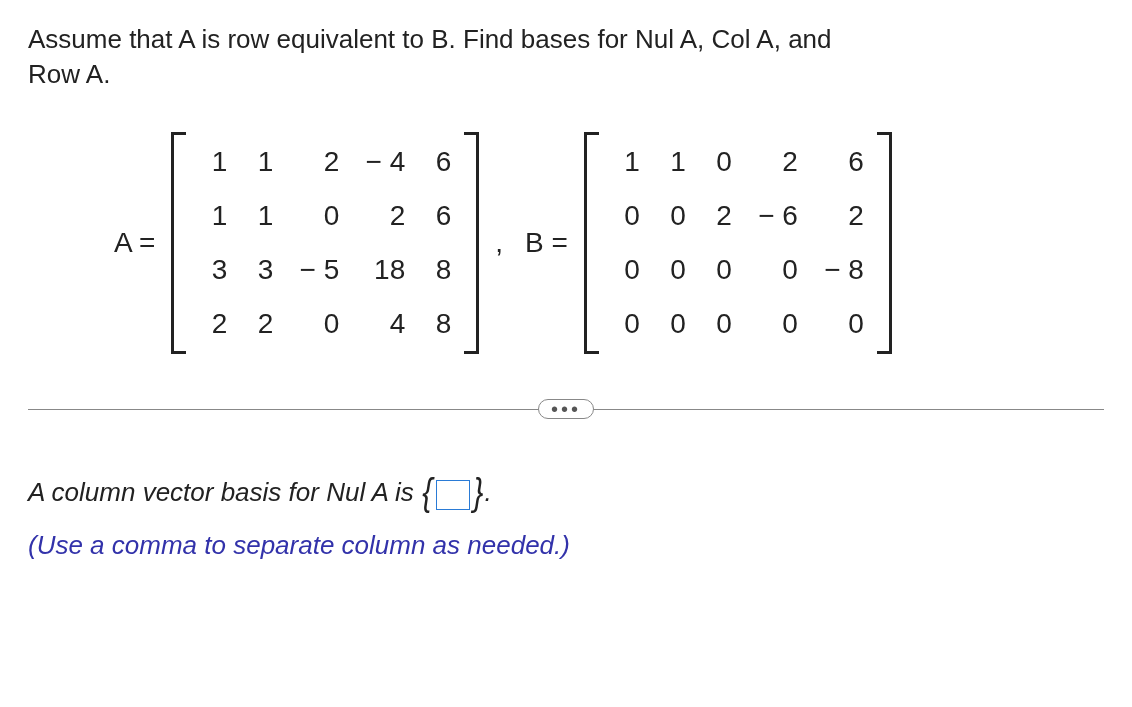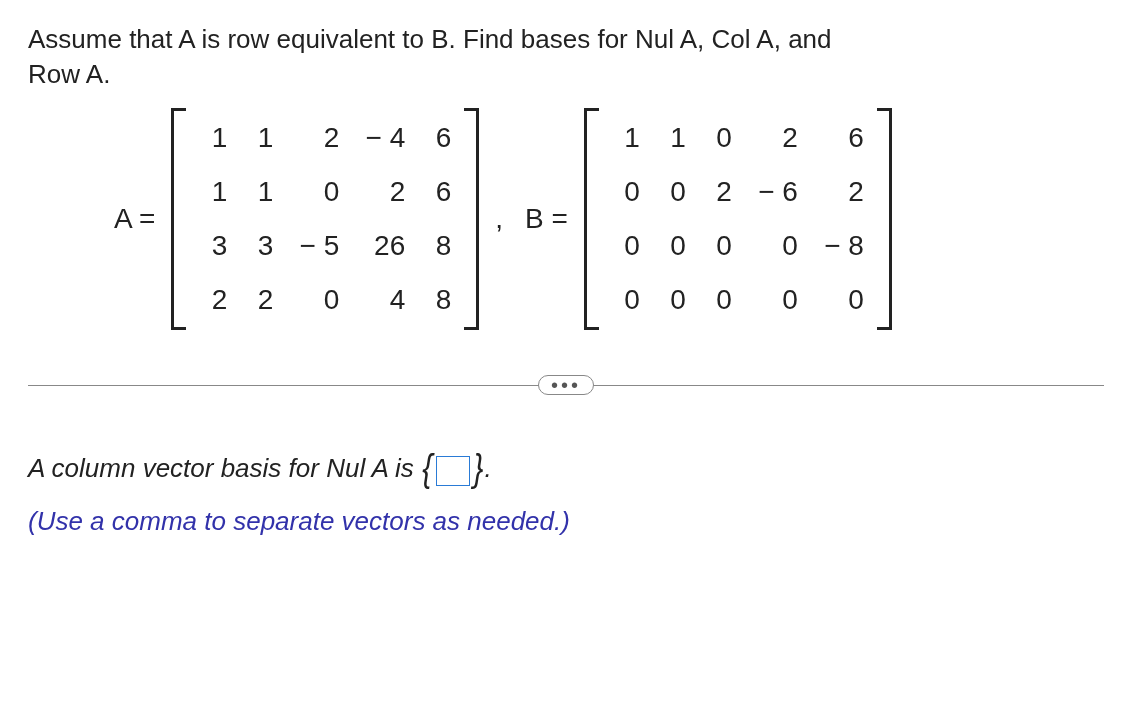--- a/index.html
+++ b/index.html
@@ -4,21 +4,21 @@
   <style>
     * { box-sizing: border-box; margin: 0; padding: 0; }
     body {
       font-family: Arial, Helvetica, sans-serif;
       font-size: 26px;
       color: #222;
       background: #fff;
       padding: 22px 28px;
       width: 1132px;
     }
-    .question-text { line-height: 1.35; margin-bottom: 16px; }
+    .question-text { line-height: 1.35; margin-bottom: 40px; }
     .matrices-row {
       display: flex;
       align-items: center;
       justify-content: flex-start;
       margin-left: 80px;
       margin-bottom: 45px;
       gap: 10px;
     }
     .mlabel { font-size: 28px; margin: 0 6px; }
     .matrix-wrap {
@@ -111,21 +111,21 @@
 
       <span class="cell">1</span>
       <span class="cell">1</span>
       <span class="cell cellw">0</span>
       <span class="cell cellw">2</span>
       <span class="cell">6</span>
 
       <span class="cell">3</span>
       <span class="cell">3</span>
       <span class="cell cellw">− 5</span>
-      <span class="cell cellw">26</span>
+      <span class="cell cellw">18</span>
       <span class="cell">8</span>
 
       <span class="cell">2</span>
       <span class="cell">2</span>
       <span class="cell cellw">0</span>
       <span class="cell cellw">4</span>
       <span class="cell">8</span>
     </div>
     <div class="bracket bracket-right"></div>
   </div>
@@ -167,14 +167,14 @@
 <div class="divider-row">
   <div class="hr-line"></div>
   <div class="ellipsis-badge">
     <span>•••</span>
   </div>
   <div class="hr-line"></div>
 </div>
 
 <div class="answer-line">
   <span>A column vector basis for Nul A is </span><span class="brace">{</span><span class="answer-input-box"></span><span class="brace">}</span><span>.</span><br>
-  <span class="hint">(Use a comma to separate vectors as needed.)</span>
+  <span class="hint">(Use a comma to separate column as needed.)</span>
 </div>
 
 </body></html>

